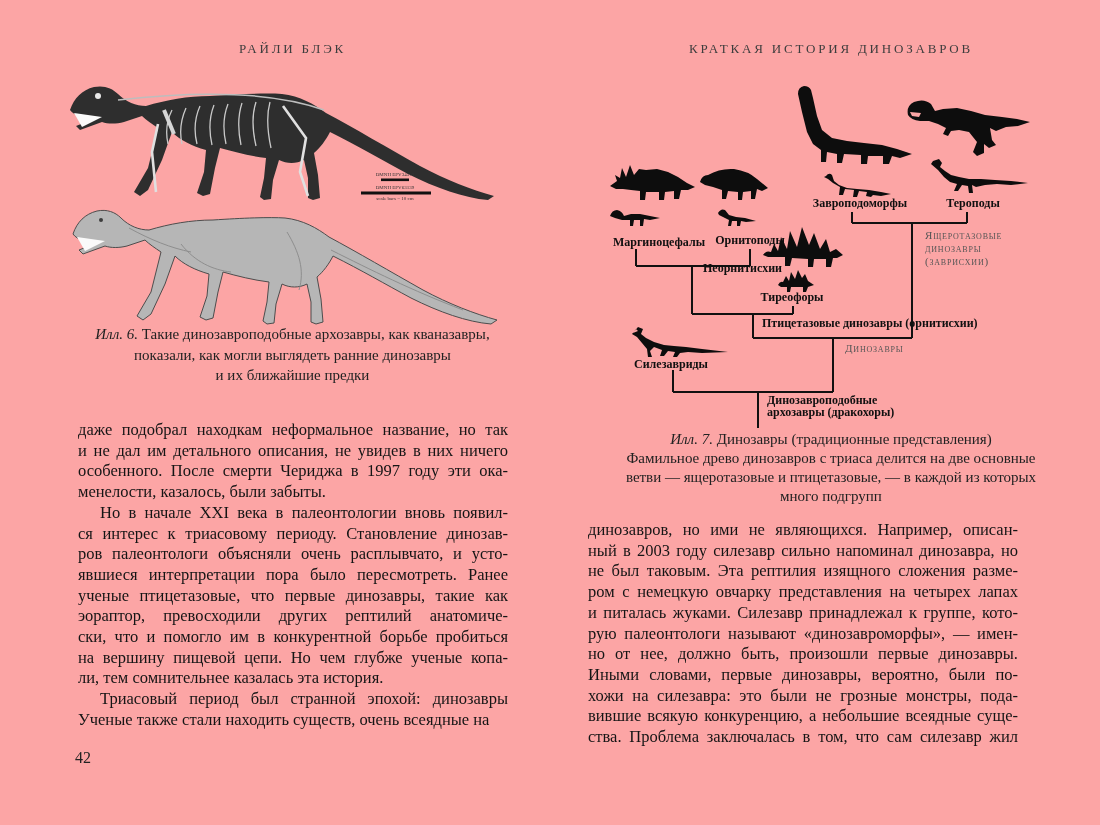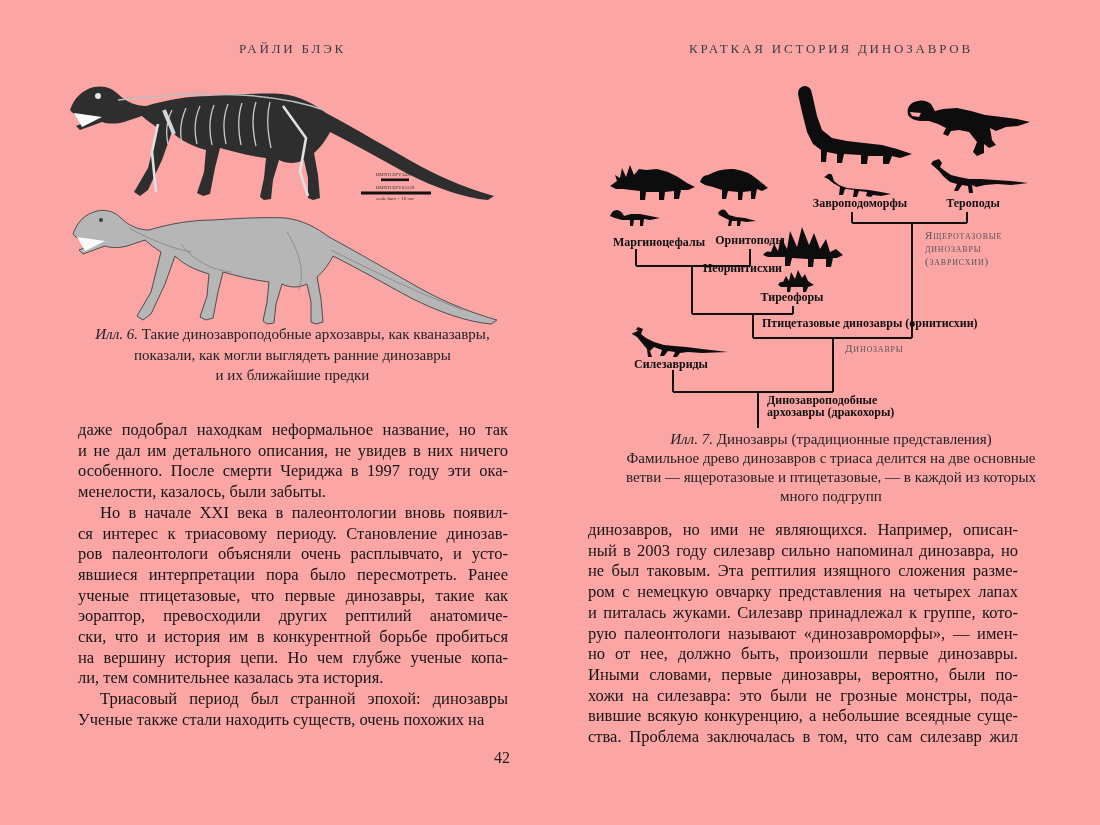--- a/index.html
+++ b/index.html
@@ -13,21 +13,21 @@
   .cap-line{white-space:nowrap;}
   .cap-left{top:324px;line-height:20.5px;}
   .cap-right{top:430px;line-height:19px;}
   .cap-label{font-style:italic;}
   .bodytext{position:absolute;width:430px;font-size:16.5px;line-height:20.7px;color:#151515;}
   .body-left{left:78px;top:398px;margin-top:22px;}
   .body-right{left:588px;top:520px;}
   .bline{text-align:justify;text-align-last:justify;white-space:normal;}
   .bline.last{text-align-last:left;}
   .bline.indent{text-indent:22px;}
-  .pagenum{position:absolute;top:749px;text-align:right;font-size:16px;color:#222;}
+  .pagenum{position:absolute;top:749px;text-align:left;font-size:16px;color:#222;}
   svg text{font-family:"Liberation Serif",serif;}
   .clabel{font-size:12px;font-weight:bold;fill:#101010;}
   .csmall{font-size:11px;fill:#555;letter-spacing:0.8px;font-variant:small-caps;}
   .tree-line{stroke:#111;stroke-width:2;fill:none;}
   .sil{fill:#0d0d0d;}
   .tinytext{font-size:5px;fill:#333;}
 </style>
 </head>
 <body>
 
@@ -88,25 +88,25 @@
       <div class="bline">даже подобрал находкам неформальное название, но так</div>
       <div class="bline">и не дал им детального описания, не увидев в них ничего</div>
       <div class="bline">особенного. После смерти Чериджа в 1997 году эти ока-</div>
       <div class="bline last">менелости, казалось, были забыты.</div>
       <div class="bline indent">Но в начале XXI века в палеонтологии вновь появил-</div>
       <div class="bline">ся интерес к триасовому периоду. Становление динозав-</div>
       <div class="bline">ров палеонтологи объясняли очень расплывчато, и усто-</div>
       <div class="bline">явшиеся интерпретации пора было пересмотреть. Ранее</div>
       <div class="bline">ученые птицетазовые, что первые динозавры, такие как</div>
       <div class="bline">эораптор, превосходили других рептилий анатомиче-</div>
-      <div class="bline">ски, что и история им в конкурентной борьбе пробиться</div>
-      <div class="bline">на вершину история цепи. Но чем глубже ученые копа-</div>
+      <div class="bline">ски, что и помогло им в конкурентной борьбе пробиться</div>
+      <div class="bline">на вершину пищевой цепи. Но чем глубже ученые копа-</div>
       <div class="bline last">ли, тем сомнительнее казалась эта история.</div>
       <div class="bline indent">Триасовый период был странной эпохой: динозавры</div>
-      <div class="bline last">Ученые также стали находить существ, очень похожих на</div>
+      <div class="bline last">Ученые также стали находить существ, очень всеядные на</div>
     </div>
 
   <div class="pagenum col-left">42</div>
 
   <div class="running-head col-right">КРАТКАЯ ИСТОРИЯ ДИНОЗАВРОВ</div>
 
   <svg style="position:absolute;left:600px;top:78px" width="460" height="352" viewBox="0 0 460 352">
 
     <path class="tree-line" d="M36,171 V188 M150,171 V188 M36,188 H150 M92,188 V236
              M193,228 V236 M92,236 H193 M153,236 V260

